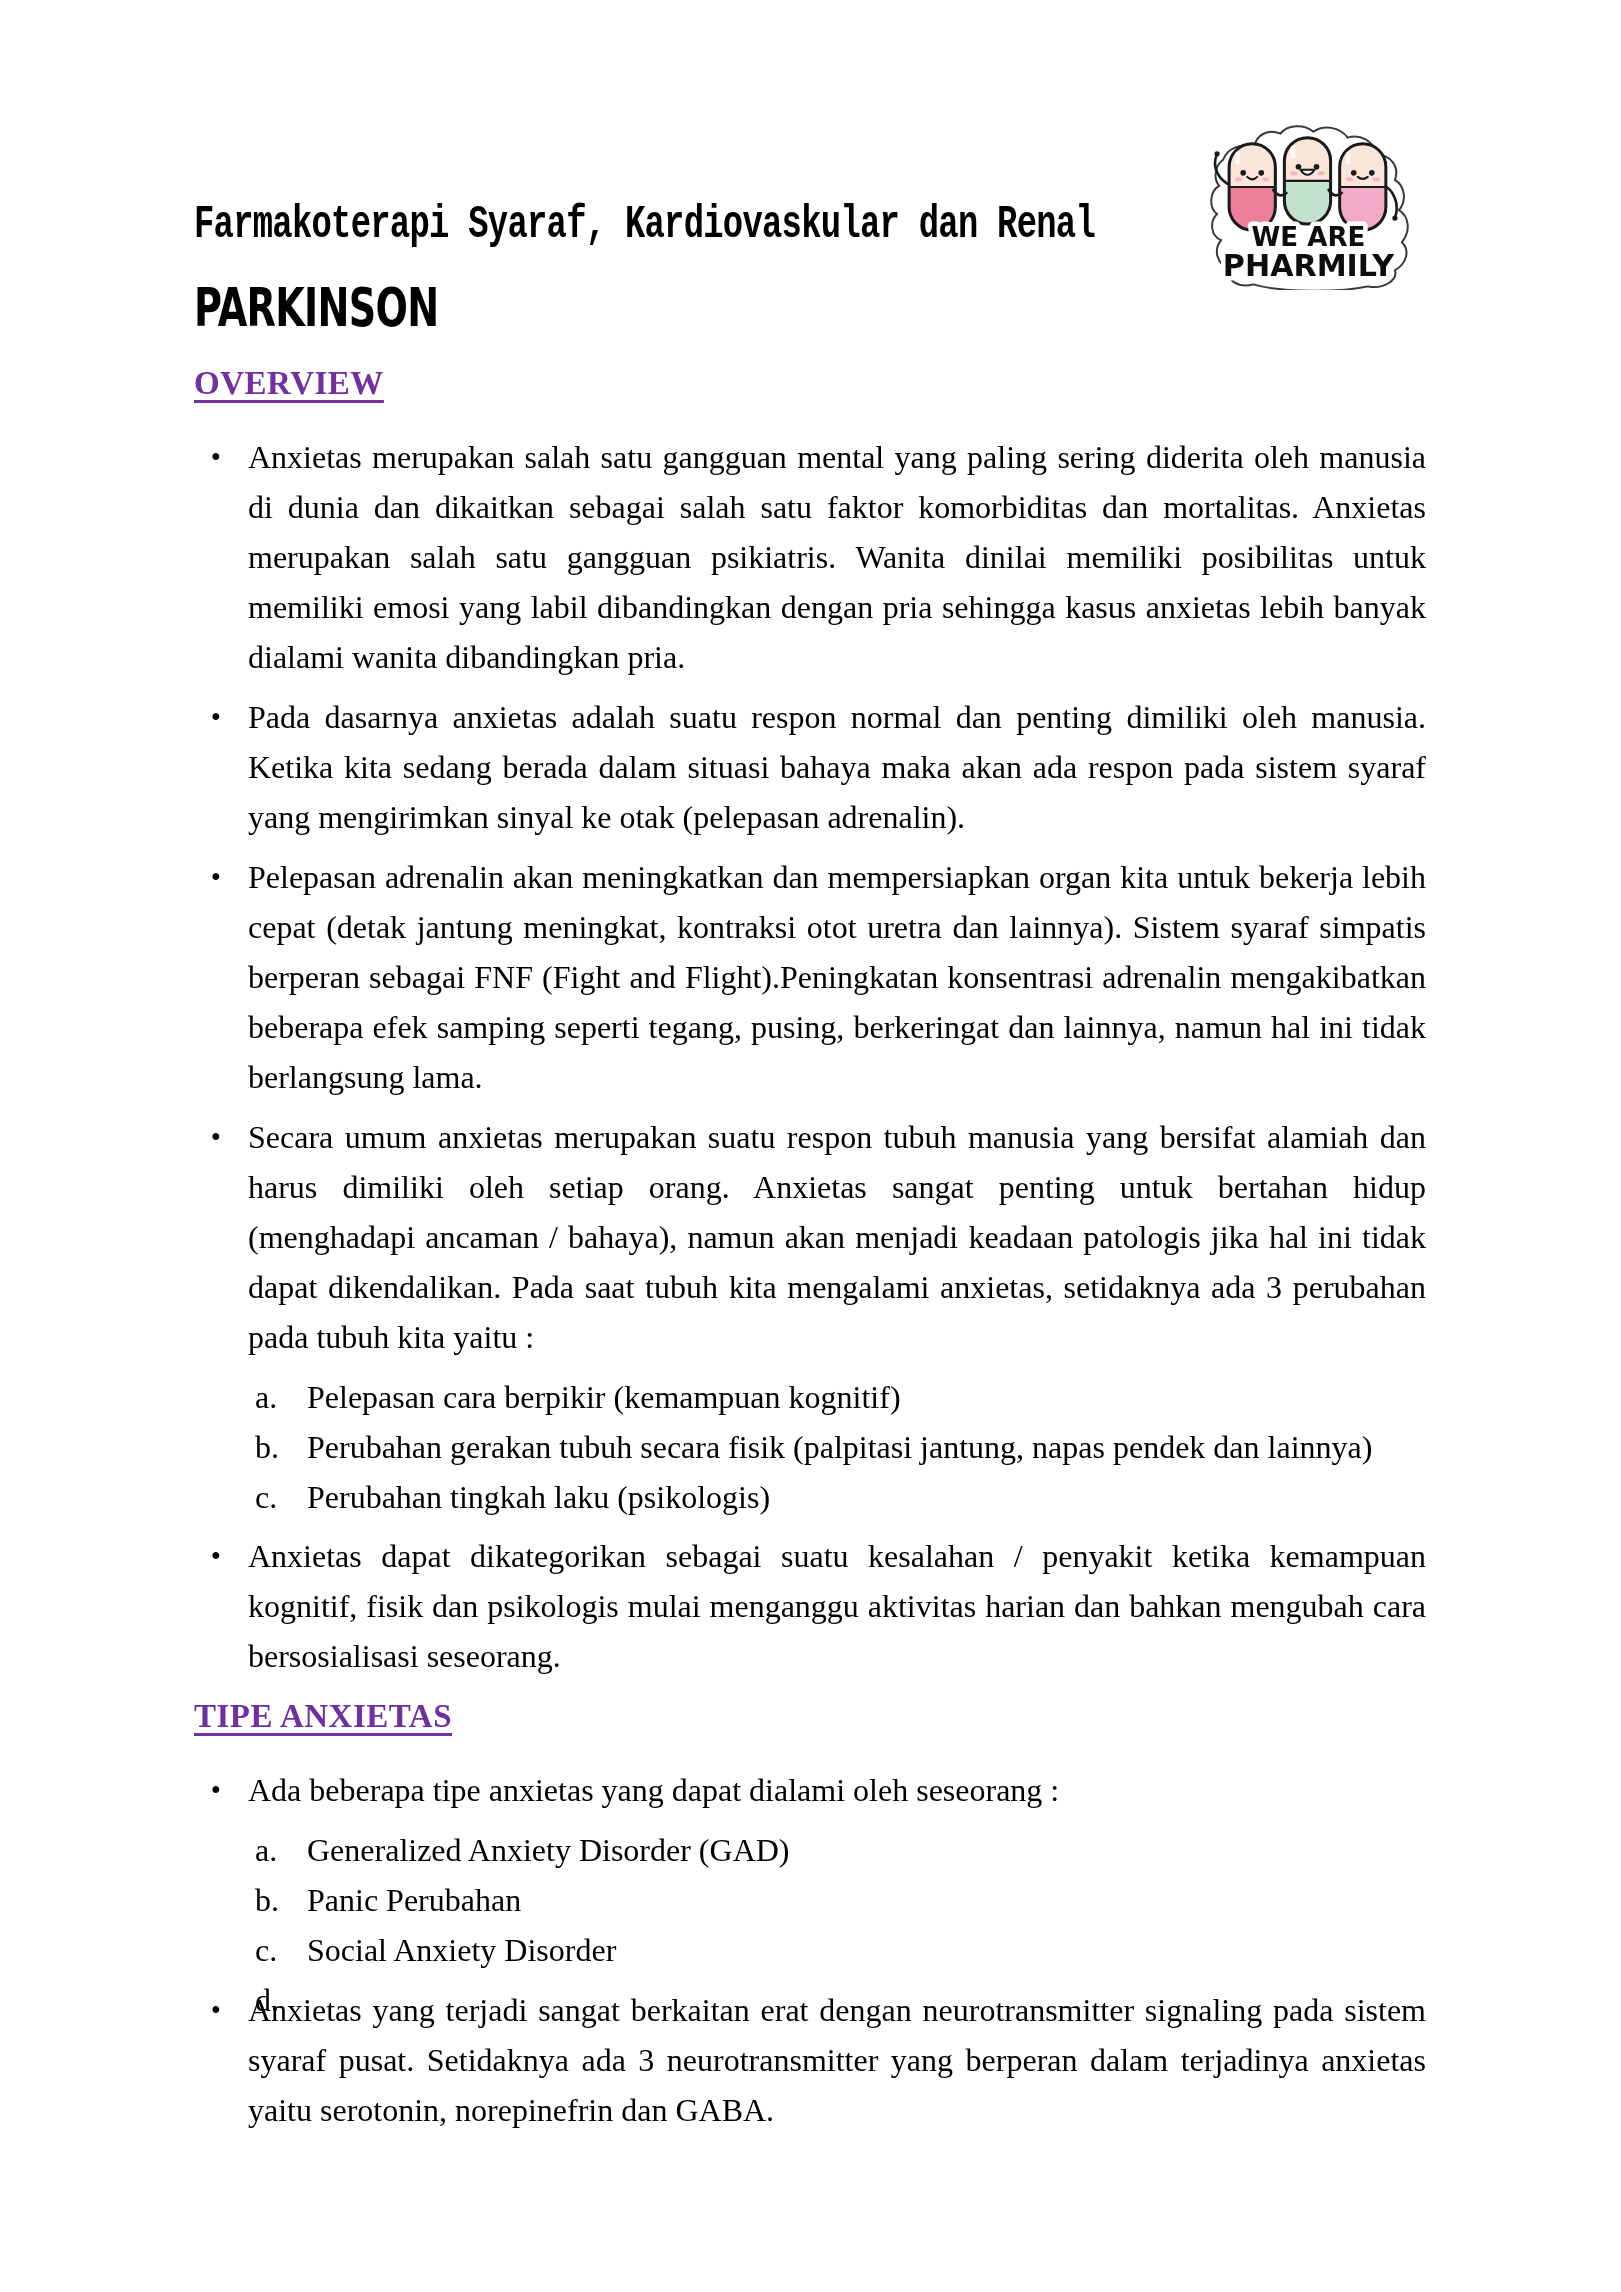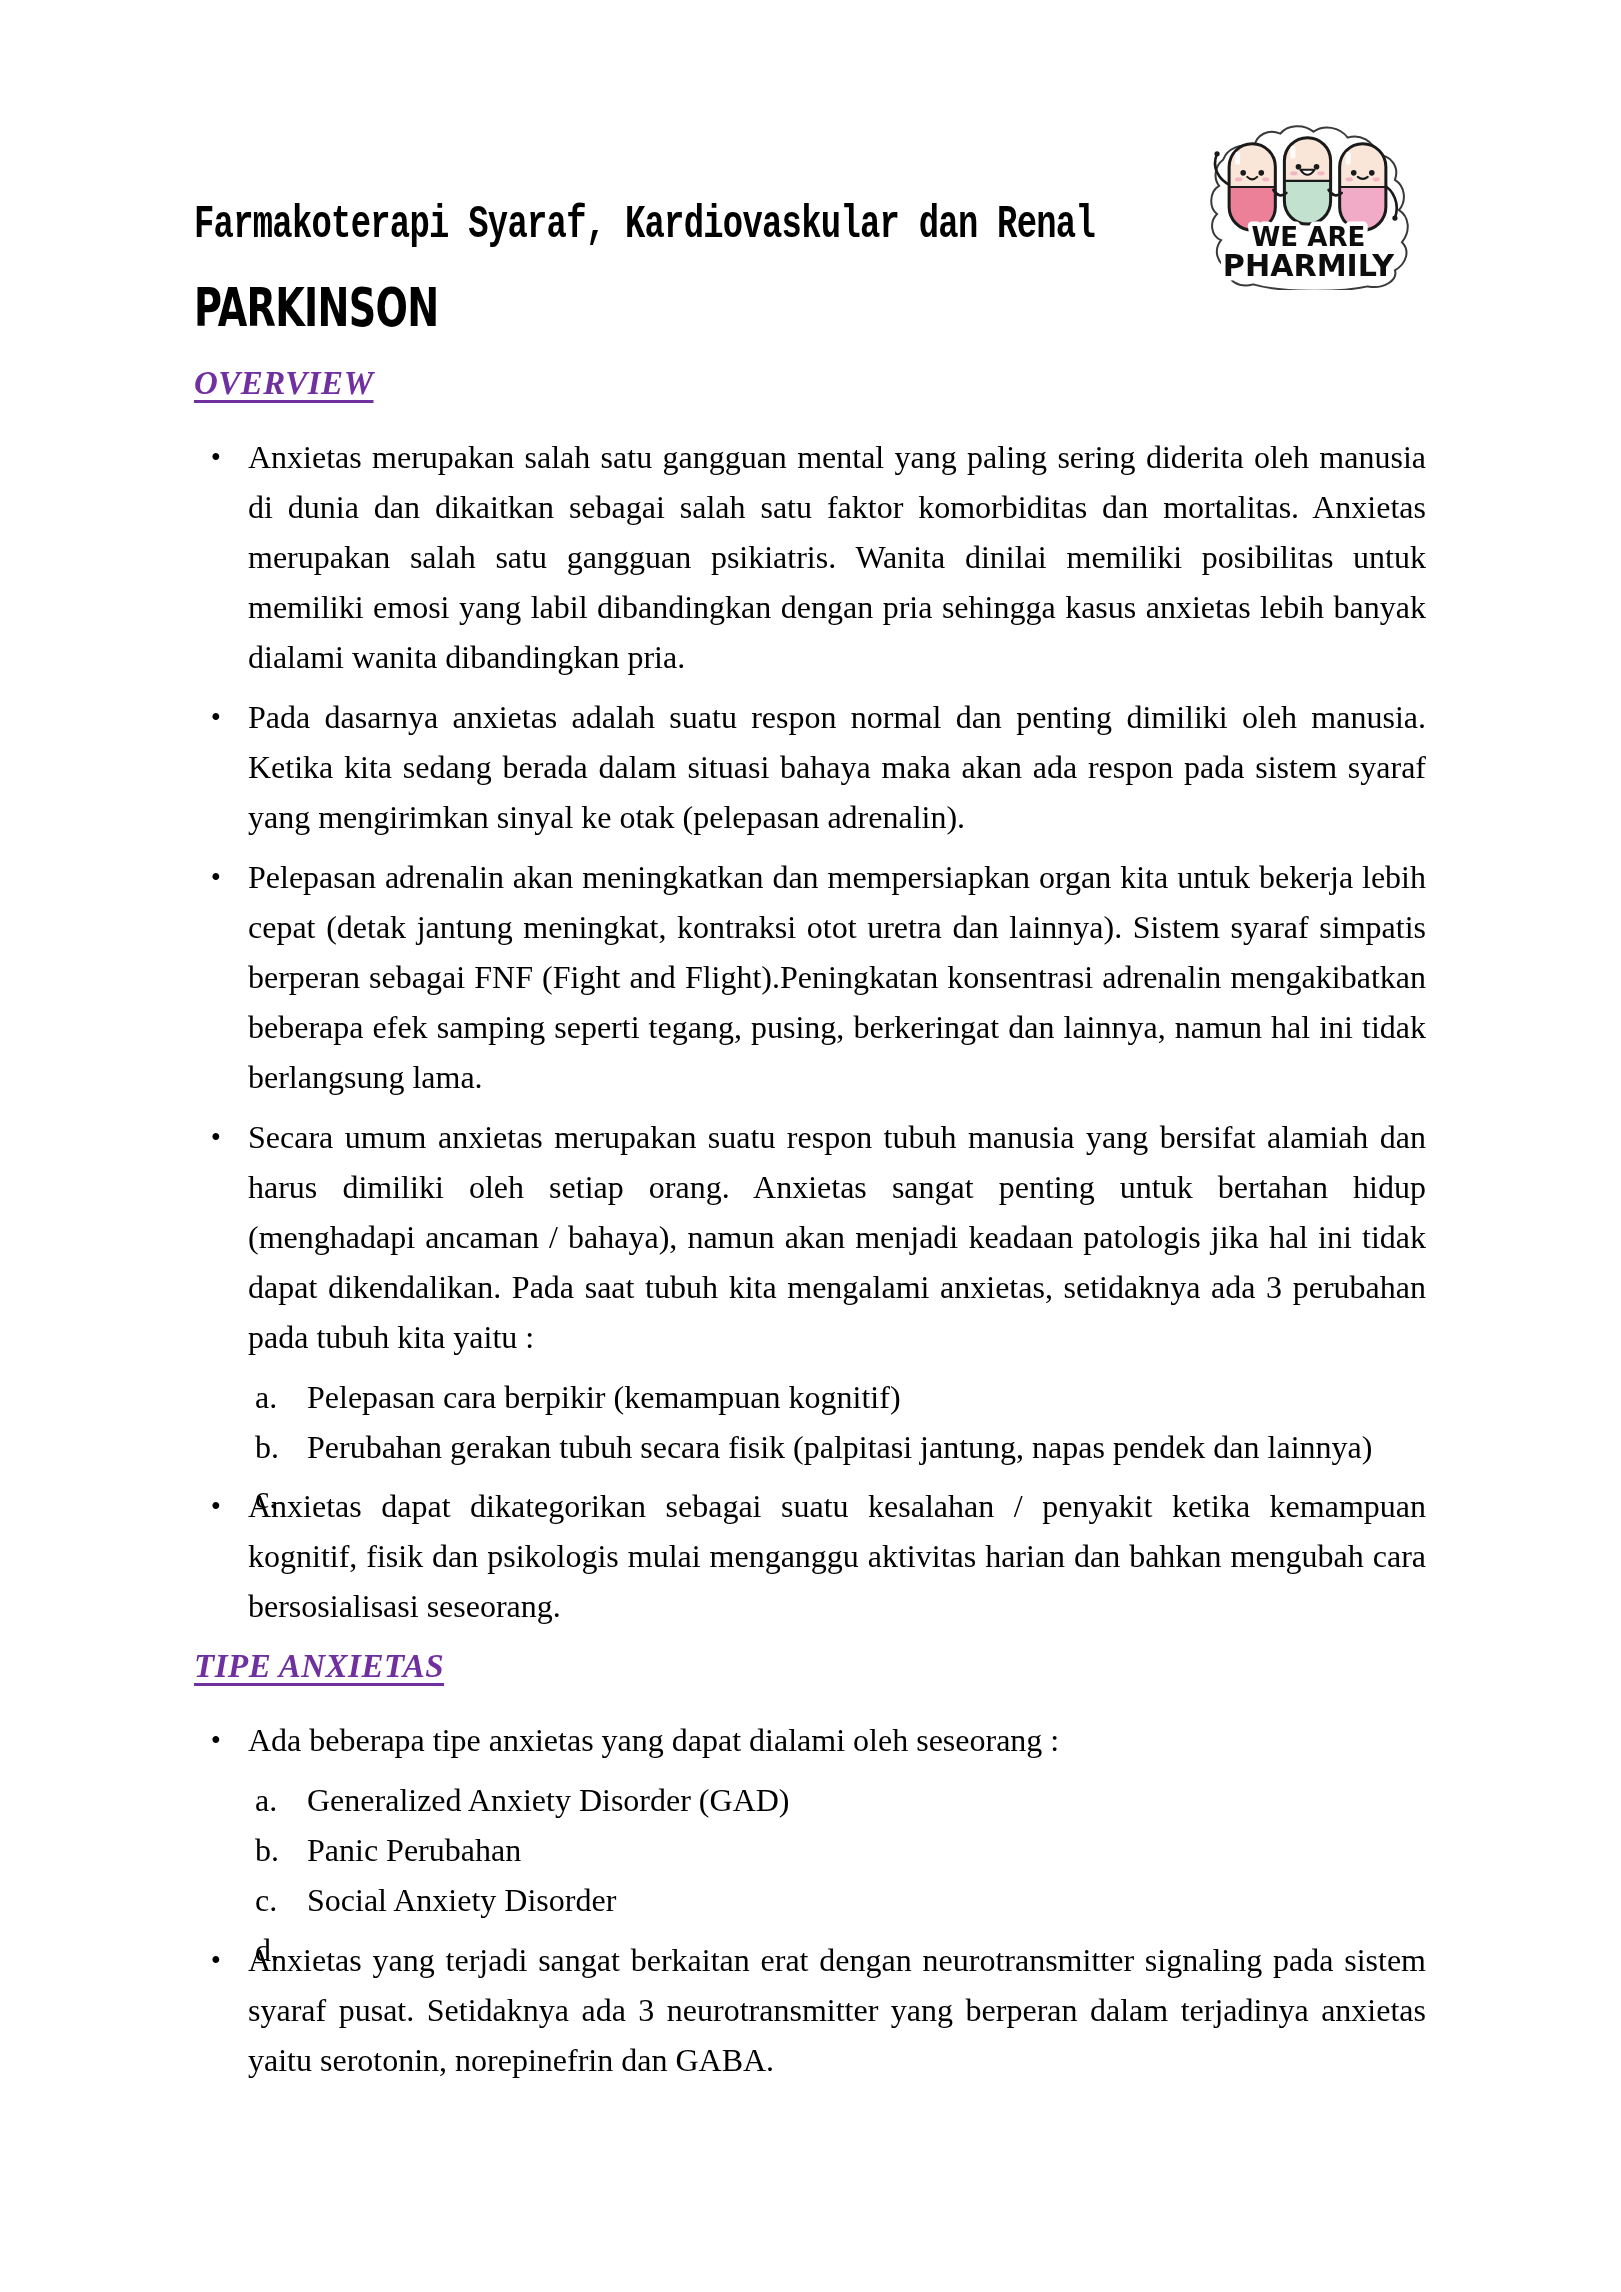--- a/index.html
+++ b/index.html
@@ -49,21 +49,20 @@
   .section-heading{
     margin:29px 0 27.4px 0;
     font-size:33px;
     line-height:43px;
     font-weight:bold;
     color:#7030A0;
     letter-spacing:0.5px;
     text-decoration:underline;
     text-decoration-thickness:2.9px;
     text-underline-offset:5.9px;
-    font-style:italic;
   }
   .section-heading.second{margin-top:13.7px;}
   
   .bullets{margin:0;}
   .bullet{
     position:relative;
     padding-left:54px;
     margin:0 0 9.8px 0;
     font-size:32px;
     line-height:50px;
@@ -176,20 +175,21 @@
       <div class="subitem">
         <span class="smarker">a.</span>
         <span>Pelepasan cara berpikir (kemampuan kognitif)</span>
       </div>
       <div class="subitem">
         <span class="smarker">b.</span>
         <span>Perubahan gerakan tubuh secara fisik (palpitasi jantung, napas pendek dan lainnya)</span>
       </div>
       <div class="subitem">
         <span class="smarker">c.</span>
+        <span>Perubahan tingkah laku (psikologis)</span>
       </div>
     </div>
     <div class="bullet">
       <span class="marker">•</span>
       <span class="btext">Anxietas dapat dikategorikan sebagai suatu kesalahan / penyakit ketika kemampuan kognitif, fisik dan psikologis mulai menganggu aktivitas harian dan bahkan mengubah cara bersosialisasi seseorang.</span>
     </div>
   </div>
 
   <h3 class="section-heading second">TIPE ANXIETAS</h3>
 

